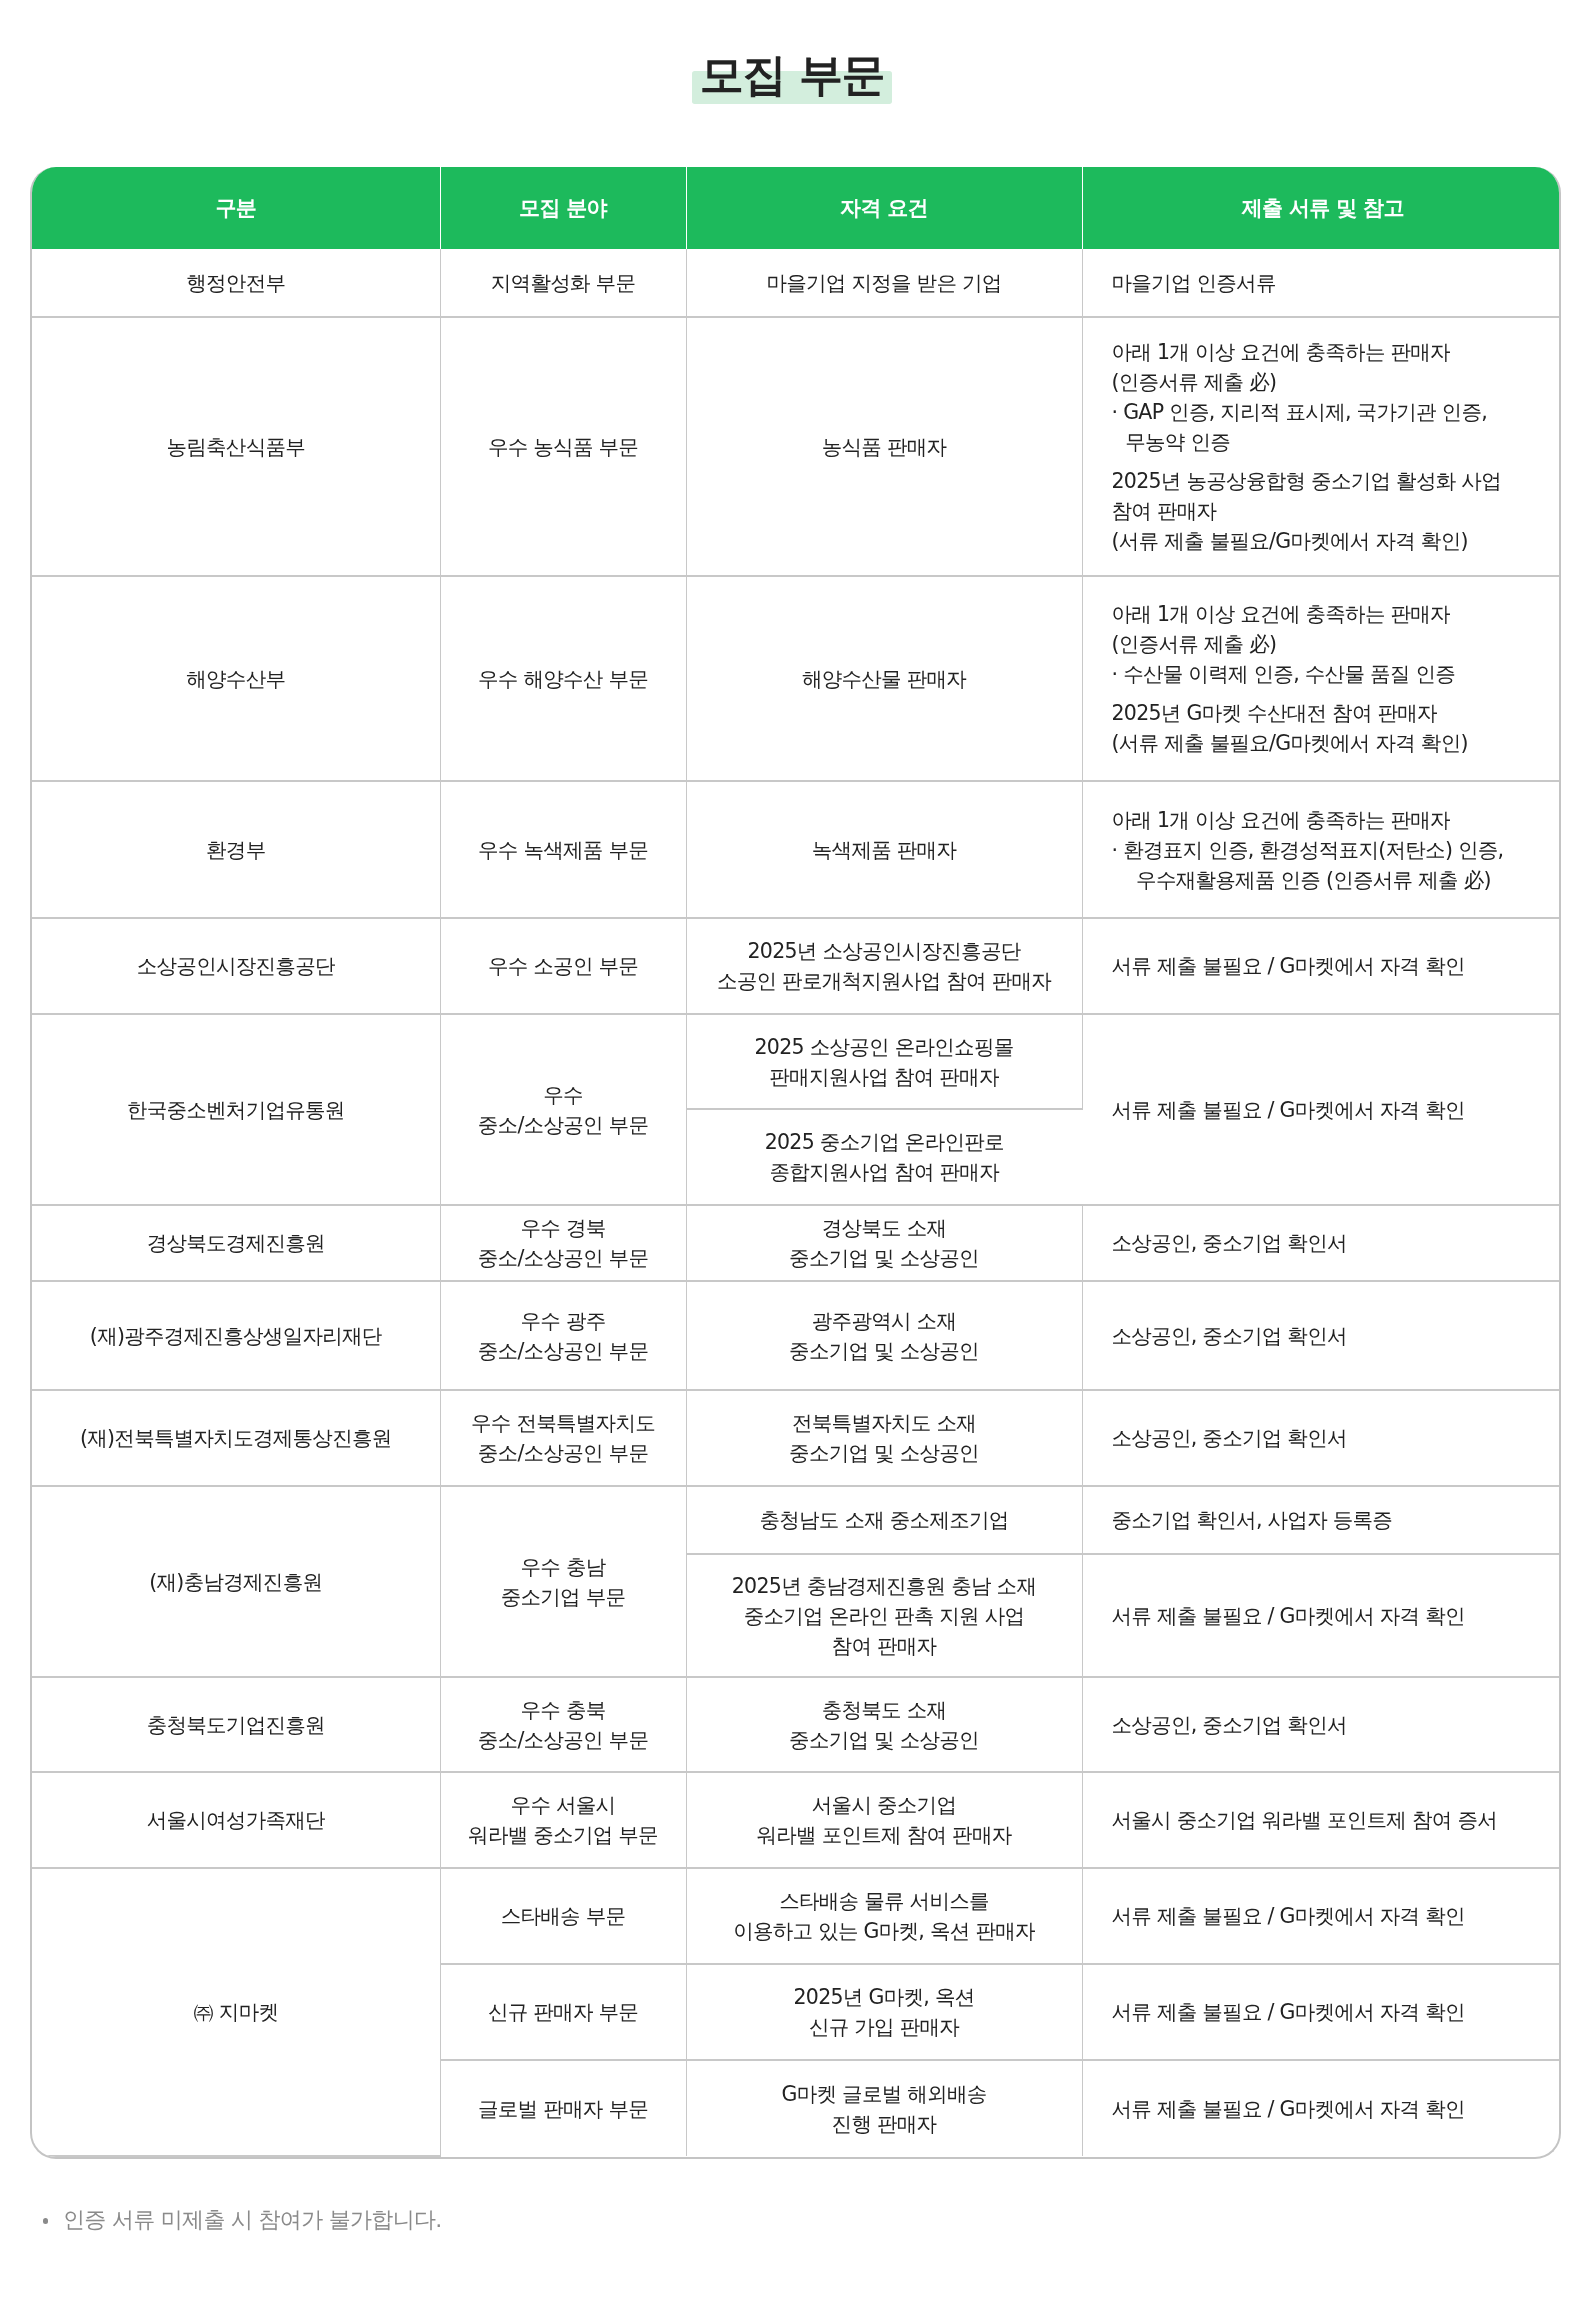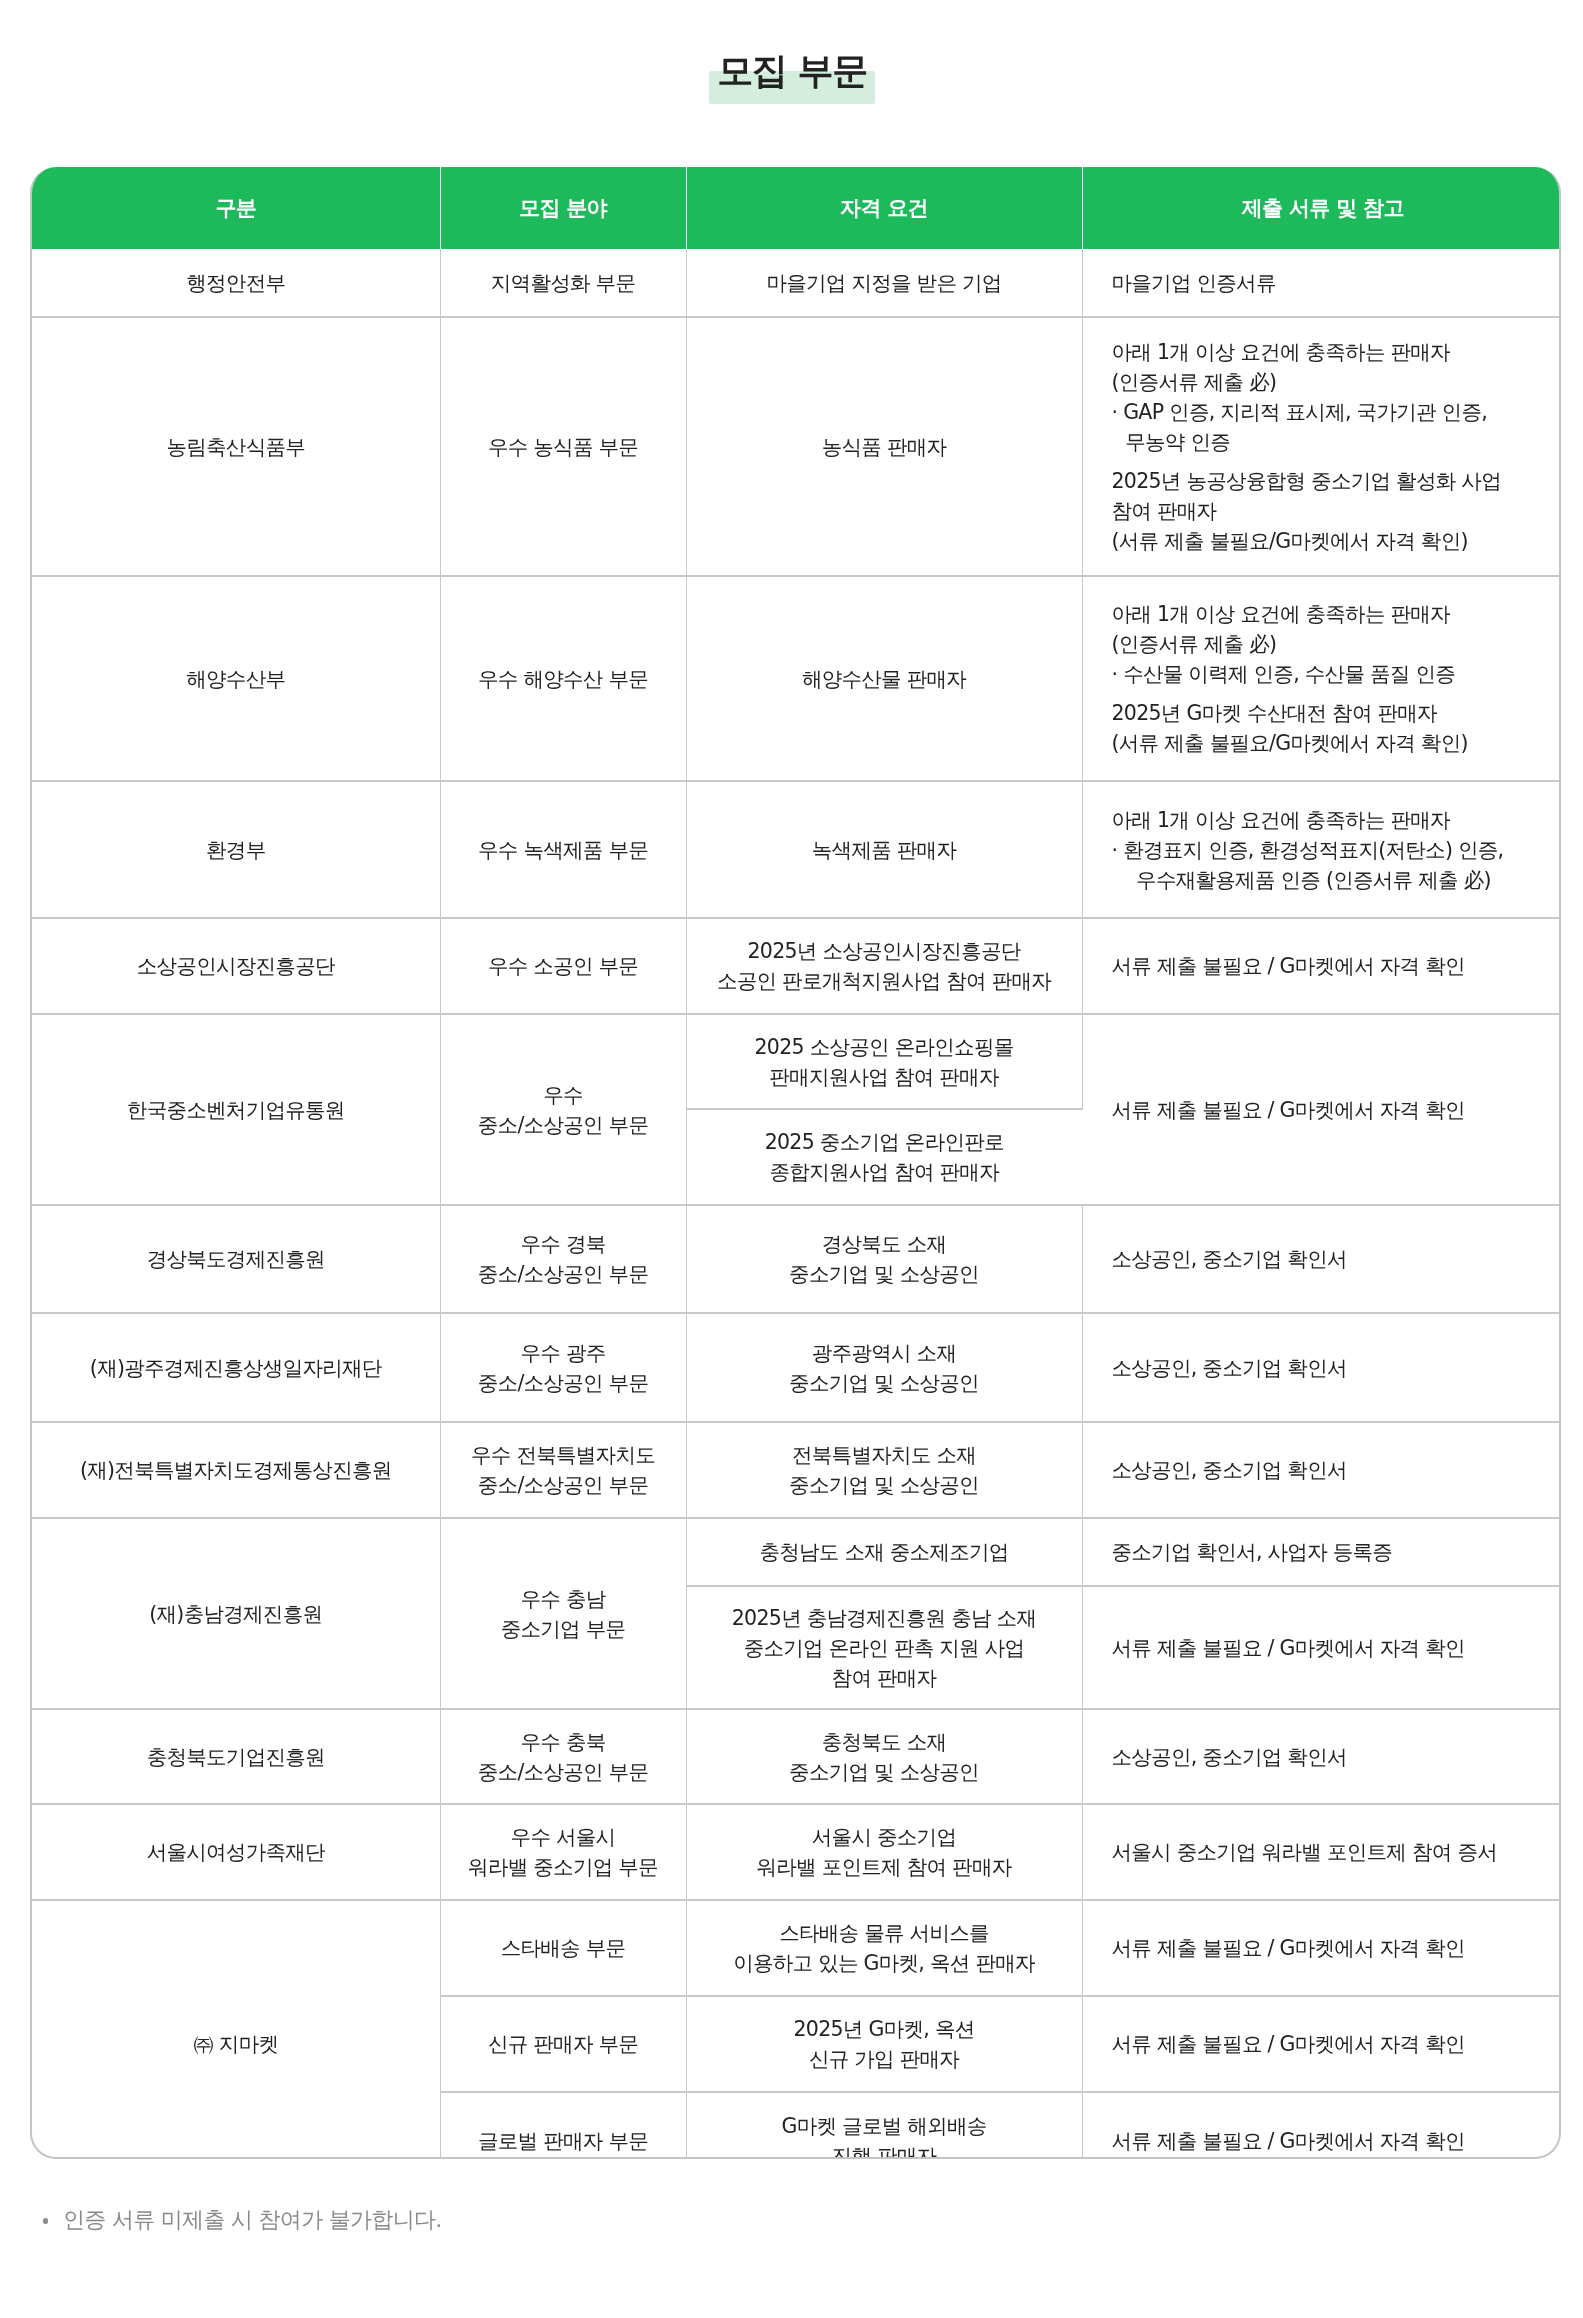--- a/index.html
+++ b/index.html
@@ -1,20 +1,20 @@
 <!DOCTYPE html>
 <html style="font-size:11px"><head>
 <meta charset="utf-8">
 <style>
   * { box-sizing: border-box; margin: 0; padding: 0; }
   html, body { width: 1584px; height: 2319px; background: #ffffff; }
   body { font-family: "DejaVu Sans", "Liberation Sans", sans-serif; color: #222222; position: relative; overflow: hidden; }
 
   .title-wrap { position: absolute; top: 53px; left: 0; width: 1584px; text-align: center; }
-  .title { display: inline-block; position: relative; font-size: 36px; font-weight: 900; letter-spacing: -1.4px; color: #222; line-height: 1; padding: 0 4.1px; }
+  .title { display: inline-block; position: relative; font-size: 44px; font-weight: 900; letter-spacing: -1.4px; color: #222; line-height: 1; padding: 0 4.1px; }
   .title .hl { position: absolute; left: -4.1px; right: -4.1px; top: 18px; height: 33px; background: #d3eedd; border-radius: 2.7px; z-index: 0; }
   .title span.txt { position: relative; z-index: 1; }
 
   .table-wrap {
     position: absolute; left: 30px; top: 167px; width: 1531px; height: 1992px;
     border: 2px solid #c4c4c4; border-top: none; border-radius: 26px; overflow: hidden; background: #fff;
   }
   table { border-collapse: collapse; width: 100%; table-layout: fixed; }
   col.c1 { width: 408px; } col.c2 { width: 246px; } col.c3 { width: 396px; } col.c4 { width: 481px; }
   thead th {
@@ -173,21 +173,21 @@
             <span class="line">서류 제출 불필요 / G마켓에서 자격 확인</span>
           </td>
     </tr>
     <tr style="height:96px">
       <td>
         <span class="line">2025 중소기업 온라인판로</span>
         <span class="line">종합지원사업 참여 판매자</span>
       </td>
     </tr>
 
-    <tr style="height:108px">
+    <tr style="height:76px">
       <td>
             <span class="line">경상북도경제진흥원</span>
           </td>
       <td>
         <span class="line">우수 경북</span>
         <span class="line">중소/소상공인 부문</span>
       </td>
       <td>
         <span class="line">경상북도 소재</span>
         <span class="line">중소기업 및 소상공인</span>

